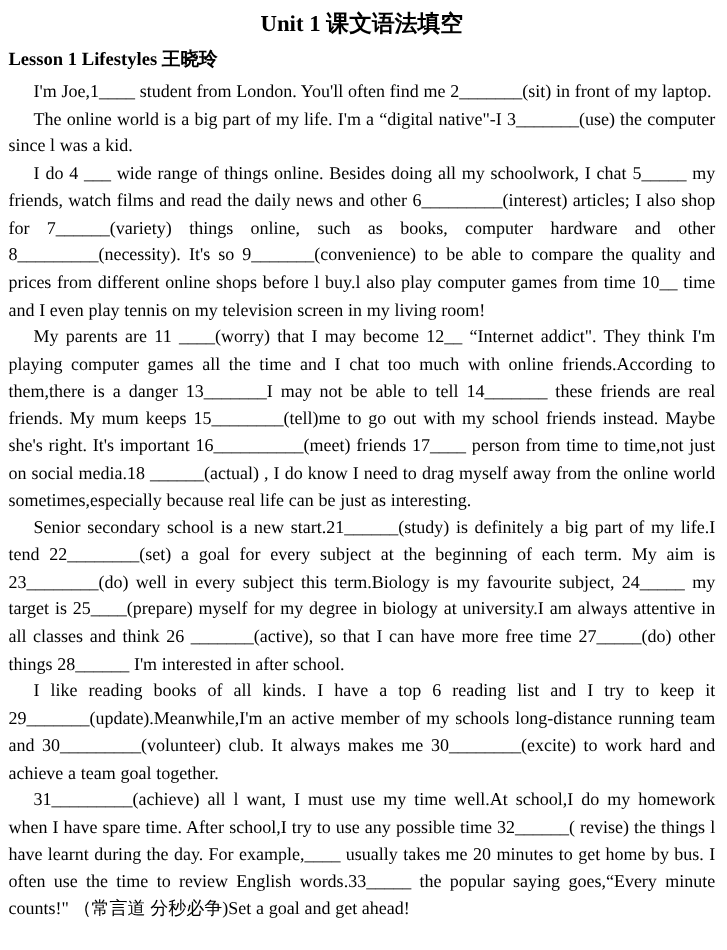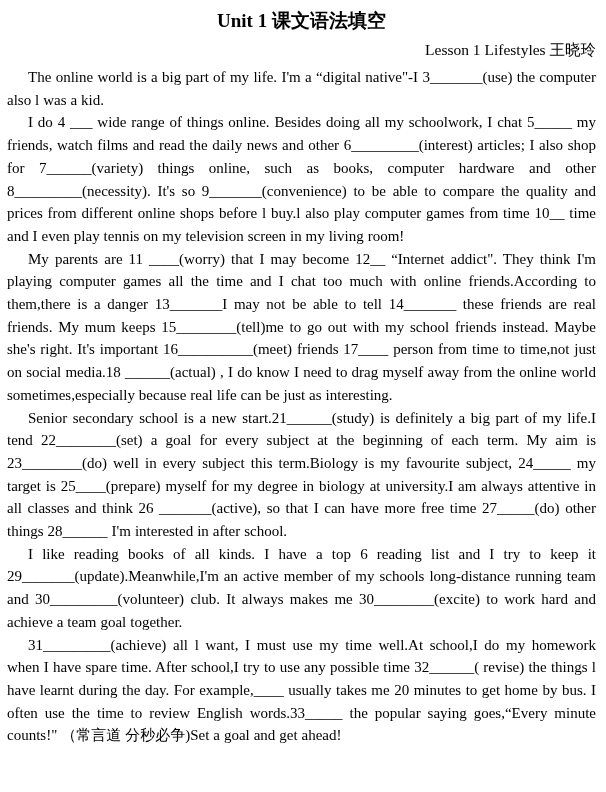--- a/index.html
+++ b/index.html
@@ -23,45 +23,46 @@
   }
   .doc-title {
     margin: 2px 0 4px 0;
     text-align: center;
     font-size: 19px;
     line-height: 27px;
     font-weight: bold;
   }
   .lesson-heading {
     margin: 0 0 5px 0;
-    text-align: right;
+    text-align: left;
     font-size: 15.5px;
     line-height: 23px;
-    font-weight: normal;
+    font-weight: bold;
   }
   p.body-para {
     margin: 0;
     font-size: 15px;
     line-height: 22.7px;
     text-align: justify;
     text-indent: 21px;
     word-spacing: 0.2px;
   }
 </style>
 </head>
 <body>
 
 <div class="page">
 
   <h1 class="doc-title">Unit 1 课文语法填空</h1>
 
   <h2 class="lesson-heading">Lesson 1 Lifestyles 王晓玲</h2>
 
+  <p class="body-para">I'm Joe,1____ student from London. You'll often find me 2_______(sit) in front of my laptop.</p>
 
-  <p class="body-para">The online world is a big part of my life. I'm a “digital native"-I 3_______(use) the computer also l was a kid.</p>
+  <p class="body-para">The online world is a big part of my life. I'm a “digital native"-I 3_______(use) the computer since l was a kid.</p>
 
   <p class="body-para">I do 4 ___ wide range of things online. Besides doing all my schoolwork, I chat 5_____ my friends, watch films and read the daily news and other 6_________(interest) articles; I also shop for 7______(variety) things online, such as books, computer hardware and other 8_________(necessity). It's so 9_______(convenience) to be able to compare the quality and prices from different online shops before l buy.l also play computer games from time 10__ time and I even play tennis on my television screen in my living room!</p>
 
   <p class="body-para">My parents are 11 ____(worry) that I may become  12__ “Internet addict". They think I'm playing computer games all the time and I chat too much with online friends.According to them,there is a danger 13_______I may not be able to tell 14_______ these friends are real friends. My mum keeps 15________(tell)me to go out with my school friends instead. Maybe she's right. It's important 16__________(meet) friends 17____ person from time to time,not just on social media.18 ______(actual) , I do know I need to drag myself away from the online world sometimes,especially because real life can be just as interesting.</p>
 
 
   <p class="body-para">Senior secondary school is a new start.21______(study) is definitely a big part of my life.I tend 22________(set) a goal for every subject at the beginning of each term. My aim is 23________(do) well in every subject this term.Biology is my favourite subject, 24_____ my target is 25____(prepare) myself for my degree in biology at university.I am always attentive in all classes and think 26 _______(active), so that I can have more free time 27_____(do) other things 28______ I'm interested in after school.</p>
 
   <p class="body-para">I like reading books of all kinds. I have a top 6 reading list and I try to keep it 29_______(update).Meanwhile,I'm an active member of my schools long-distance running team and 30_________(volunteer) club. It always makes me 30________(excite) to work hard and achieve a team goal together.</p>
 

